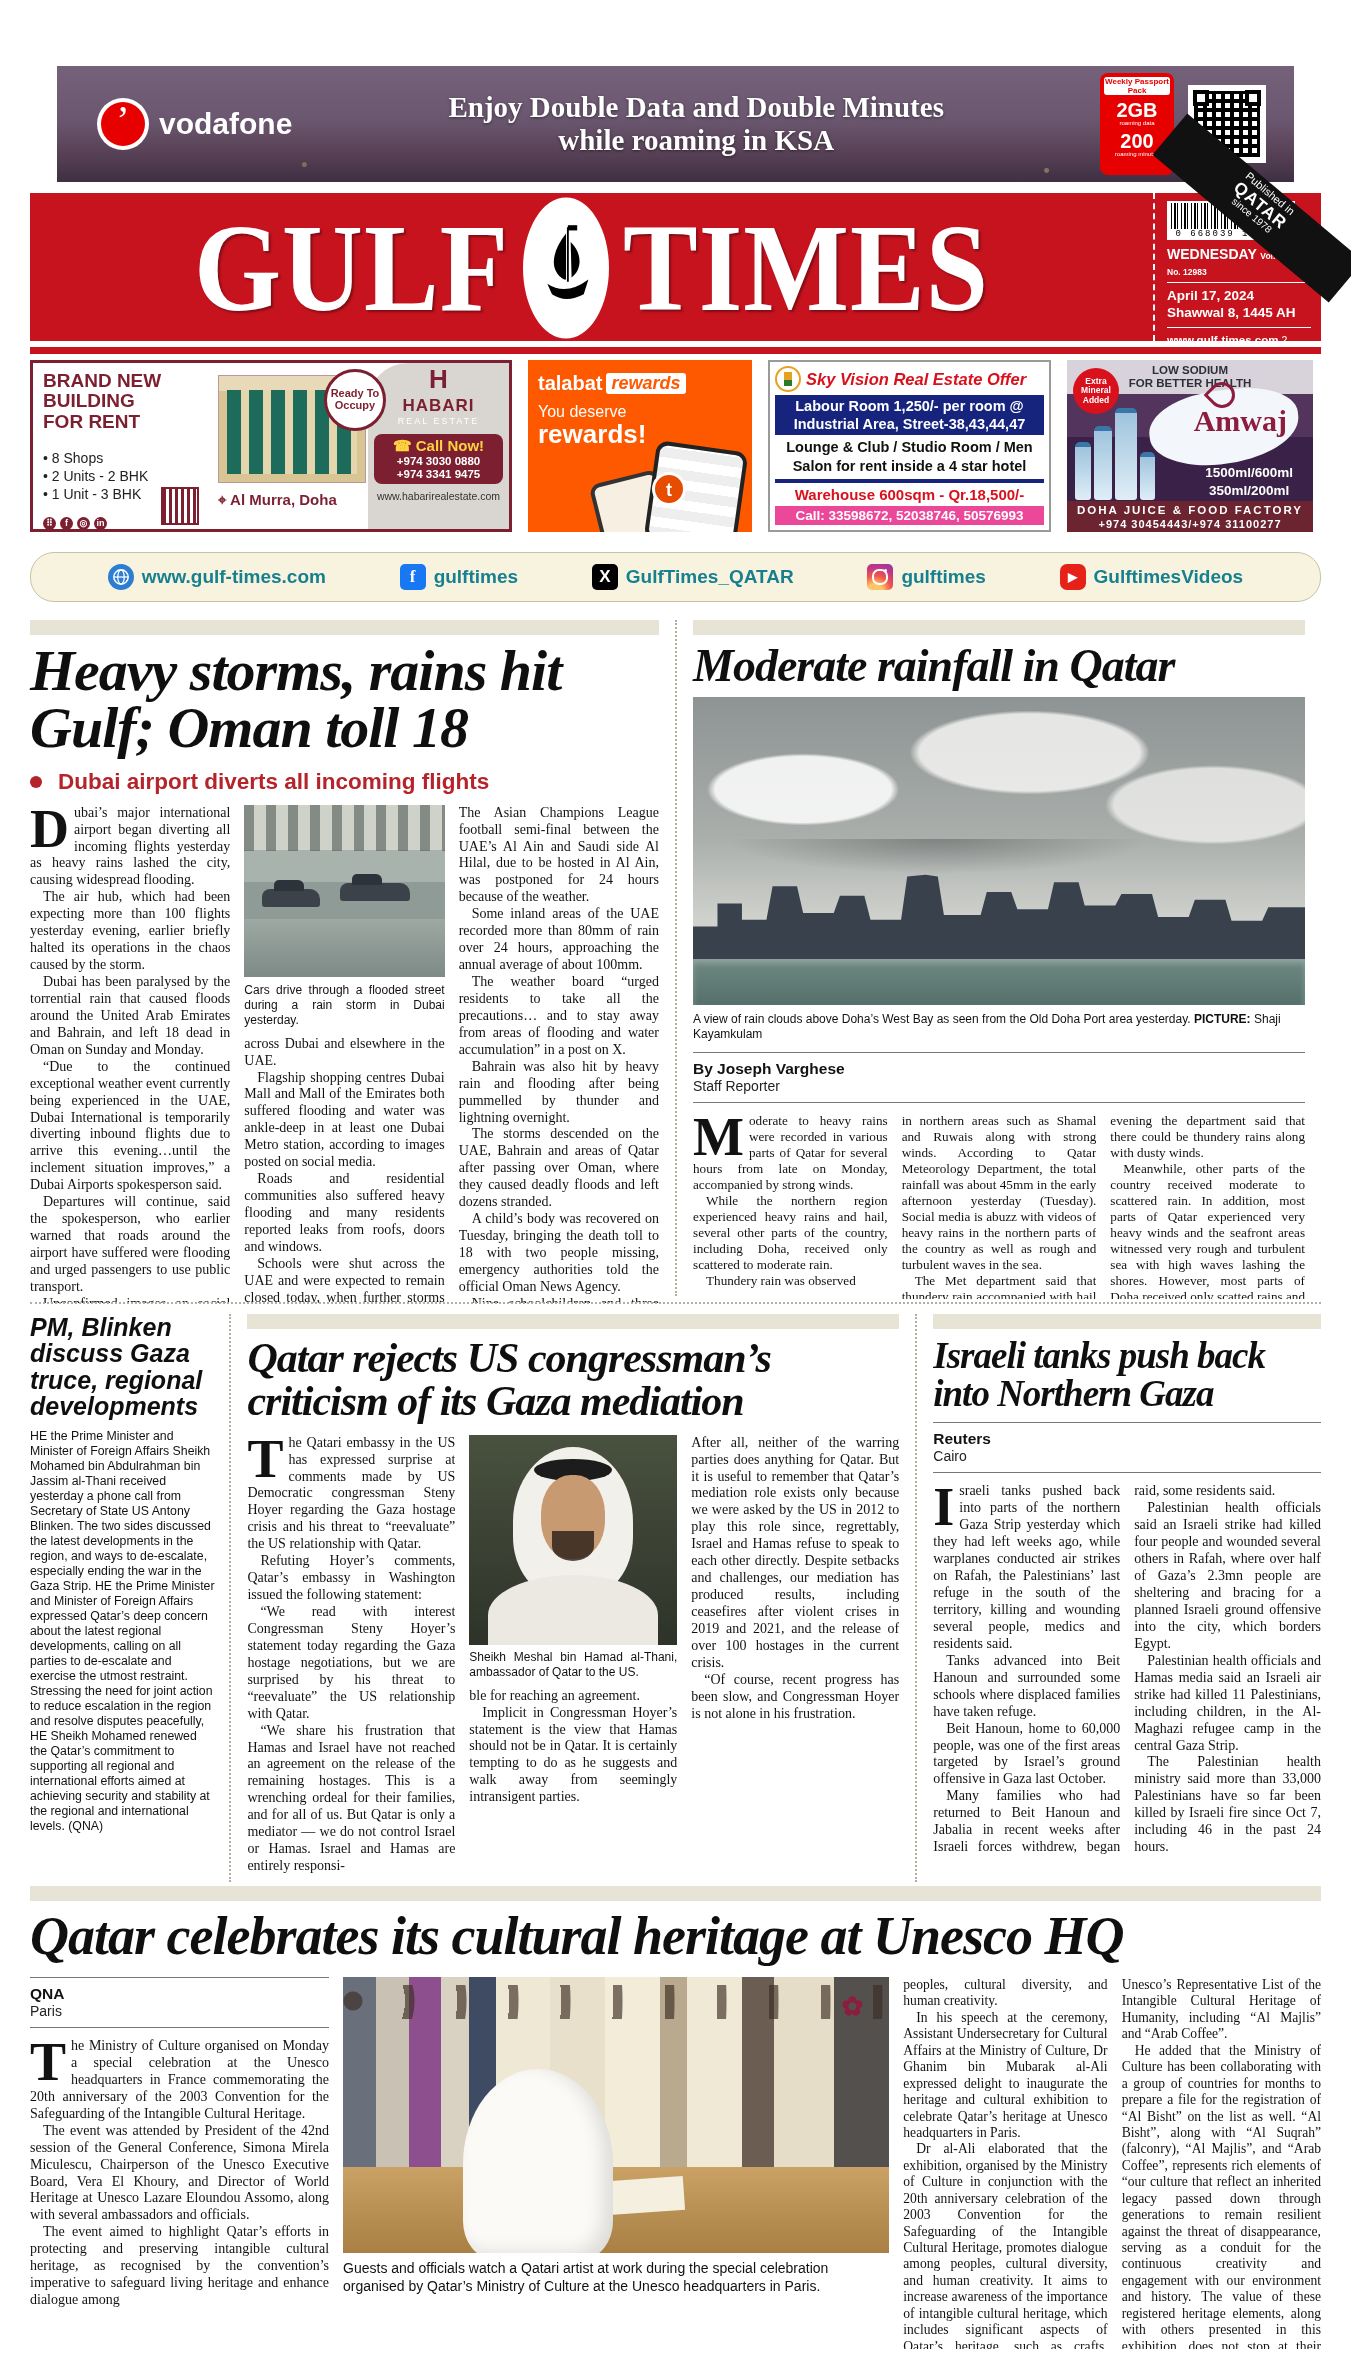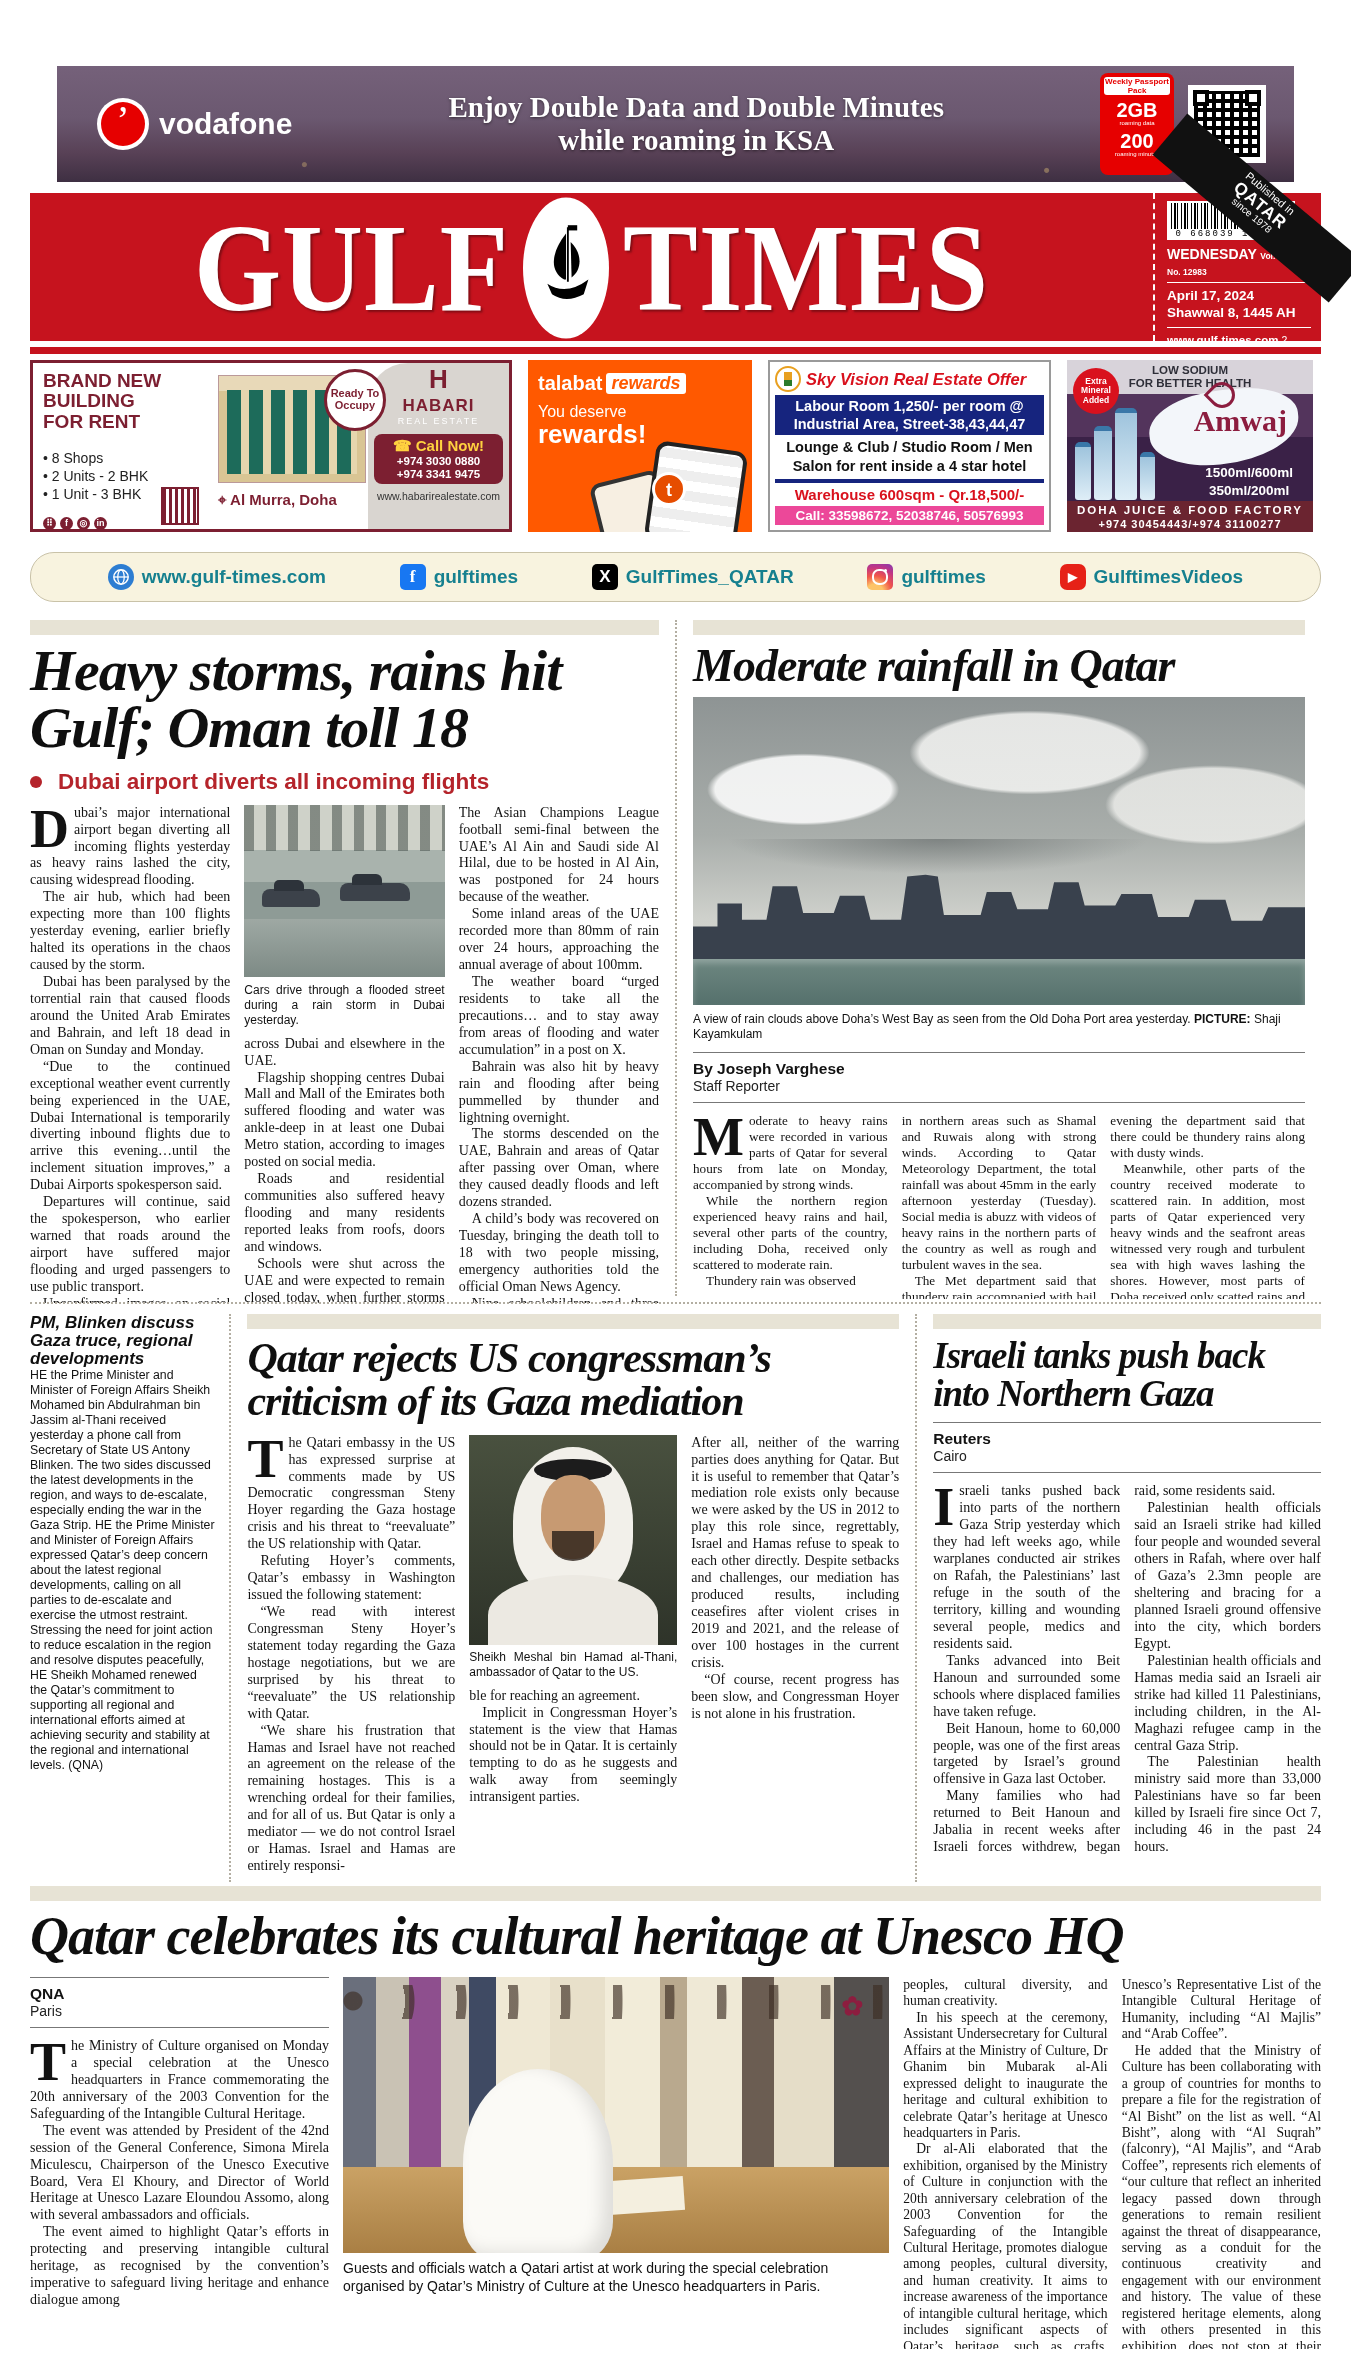--- a/index.html
+++ b/index.html
@@ -200,21 +200,21 @@
               background:linear-gradient(180deg,#6e8781, #55706c);
               box-shadow:inset 0 4px 6px rgba(255,255,255,.25); }
   .rain-cap { margin:7px 0 2px; }
   .rain-body { height:186px; }
   .rain-body .col { font-size:13.2px; }
 
   
   .mid { position:absolute; left:30px; top:1302px; width:1291px; height:580px;
          border-top:2px dotted #b3aea2; padding-top:10px; display:flex; }
   .pm { width:200px; padding-right:14px; font-family:"Liberation Sans",sans-serif; }
-  .pm-hl { font-size:17px; line-height:1.05; letter-spacing:0; }
+  .pm-hl { font-size:25px; line-height:1.05; letter-spacing:0; margin-bottom:10px; }
   .pm-body { font-size:12.3px; line-height:1.22; height:430px; overflow:hidden; text-align:left; }
   .med { width:690px; padding:0 16px; border-left:2px dotted #b3aea2; border-right:2px dotted #b3aea2; }
   .med-hl { font-size:42px; line-height:1.02; margin-bottom:12px; }
   .med-body { height:444px; }
   .ph-amb { width:100%; height:210px; position:relative; overflow:hidden; background:linear-gradient(180deg,#49513f, #2e3329); margin-bottom:5px; }
   .ph-amb .ghutra { position:absolute; left:50%; top:12px; transform:translateX(-50%); width:120px; height:150px;
                     background:#f2f0ea; border-radius:50% 50% 40% 40%; }
   .ph-amb .agal { position:absolute; left:50%; top:24px; transform:translateX(-50%); width:78px; height:22px; background:#1c1c1c; border-radius:50%; }
   .ph-amb .face { position:absolute; left:50%; top:40px; transform:translateX(-50%); width:64px; height:84px; background:#c79a72; border-radius:46%; }
   .ph-amb .beard { position:absolute; left:50%; top:96px; transform:translateX(-50%); width:42px; height:30px; background:rgba(40,30,22,.8); border-radius:0 0 50% 50%; }
@@ -450,21 +450,21 @@
       <div class="lead-sub">
         <span class="dot"></span>
         <span>Dubai airport diverts all incoming flights</span>
       </div>
       <div class="cols lead-body">
         <div class="col dc">
             <p>Dubai’s major international airport began diverting all incoming flights yesterday as heavy rains lashed the city, causing widespread flooding.</p>
             <p>The air hub, which had been expecting more than 100 flights yesterday evening, earlier briefly halted its operations in the chaos caused by the storm.</p>
             <p>Dubai has been paralysed by the torrential rain that caused floods around the United Arab Emirates and Bahrain, and left 18 dead in Oman on Sunday and Monday.</p>
             <p>“Due to the continued exceptional weather event currently being experienced in the UAE, Dubai International is temporarily diverting inbound flights due to arrive this evening…until the inclement situation improves,” a Dubai Airports spokesperson said.</p>
-            <p>Departures will continue, said the spokesperson, who earlier warned that roads around the airport have suffered major flooding and urged passengers to use public transport.</p>
+            <p>Departures will continue, said the spokesperson, who earlier warned that roads around the airport have suffered were flooding and urged passengers to use public transport.</p>
             <p>Unconfirmed images on social media showed planes taxiing across an apron flooded with standing water.</p>
           </div>
         <div class="col">
           <div class="ph-flood">
             <div class="bld"></div>
             <div class="car" style="left:18px; top:84px;"></div>
             <div class="car" style="left:96px; top:78px; width:70px;"></div>
             <div class="water"></div>
           </div>
           <div class="cap">Cars drive through a flooded street during a rain storm in Dubai yesterday.</div>

